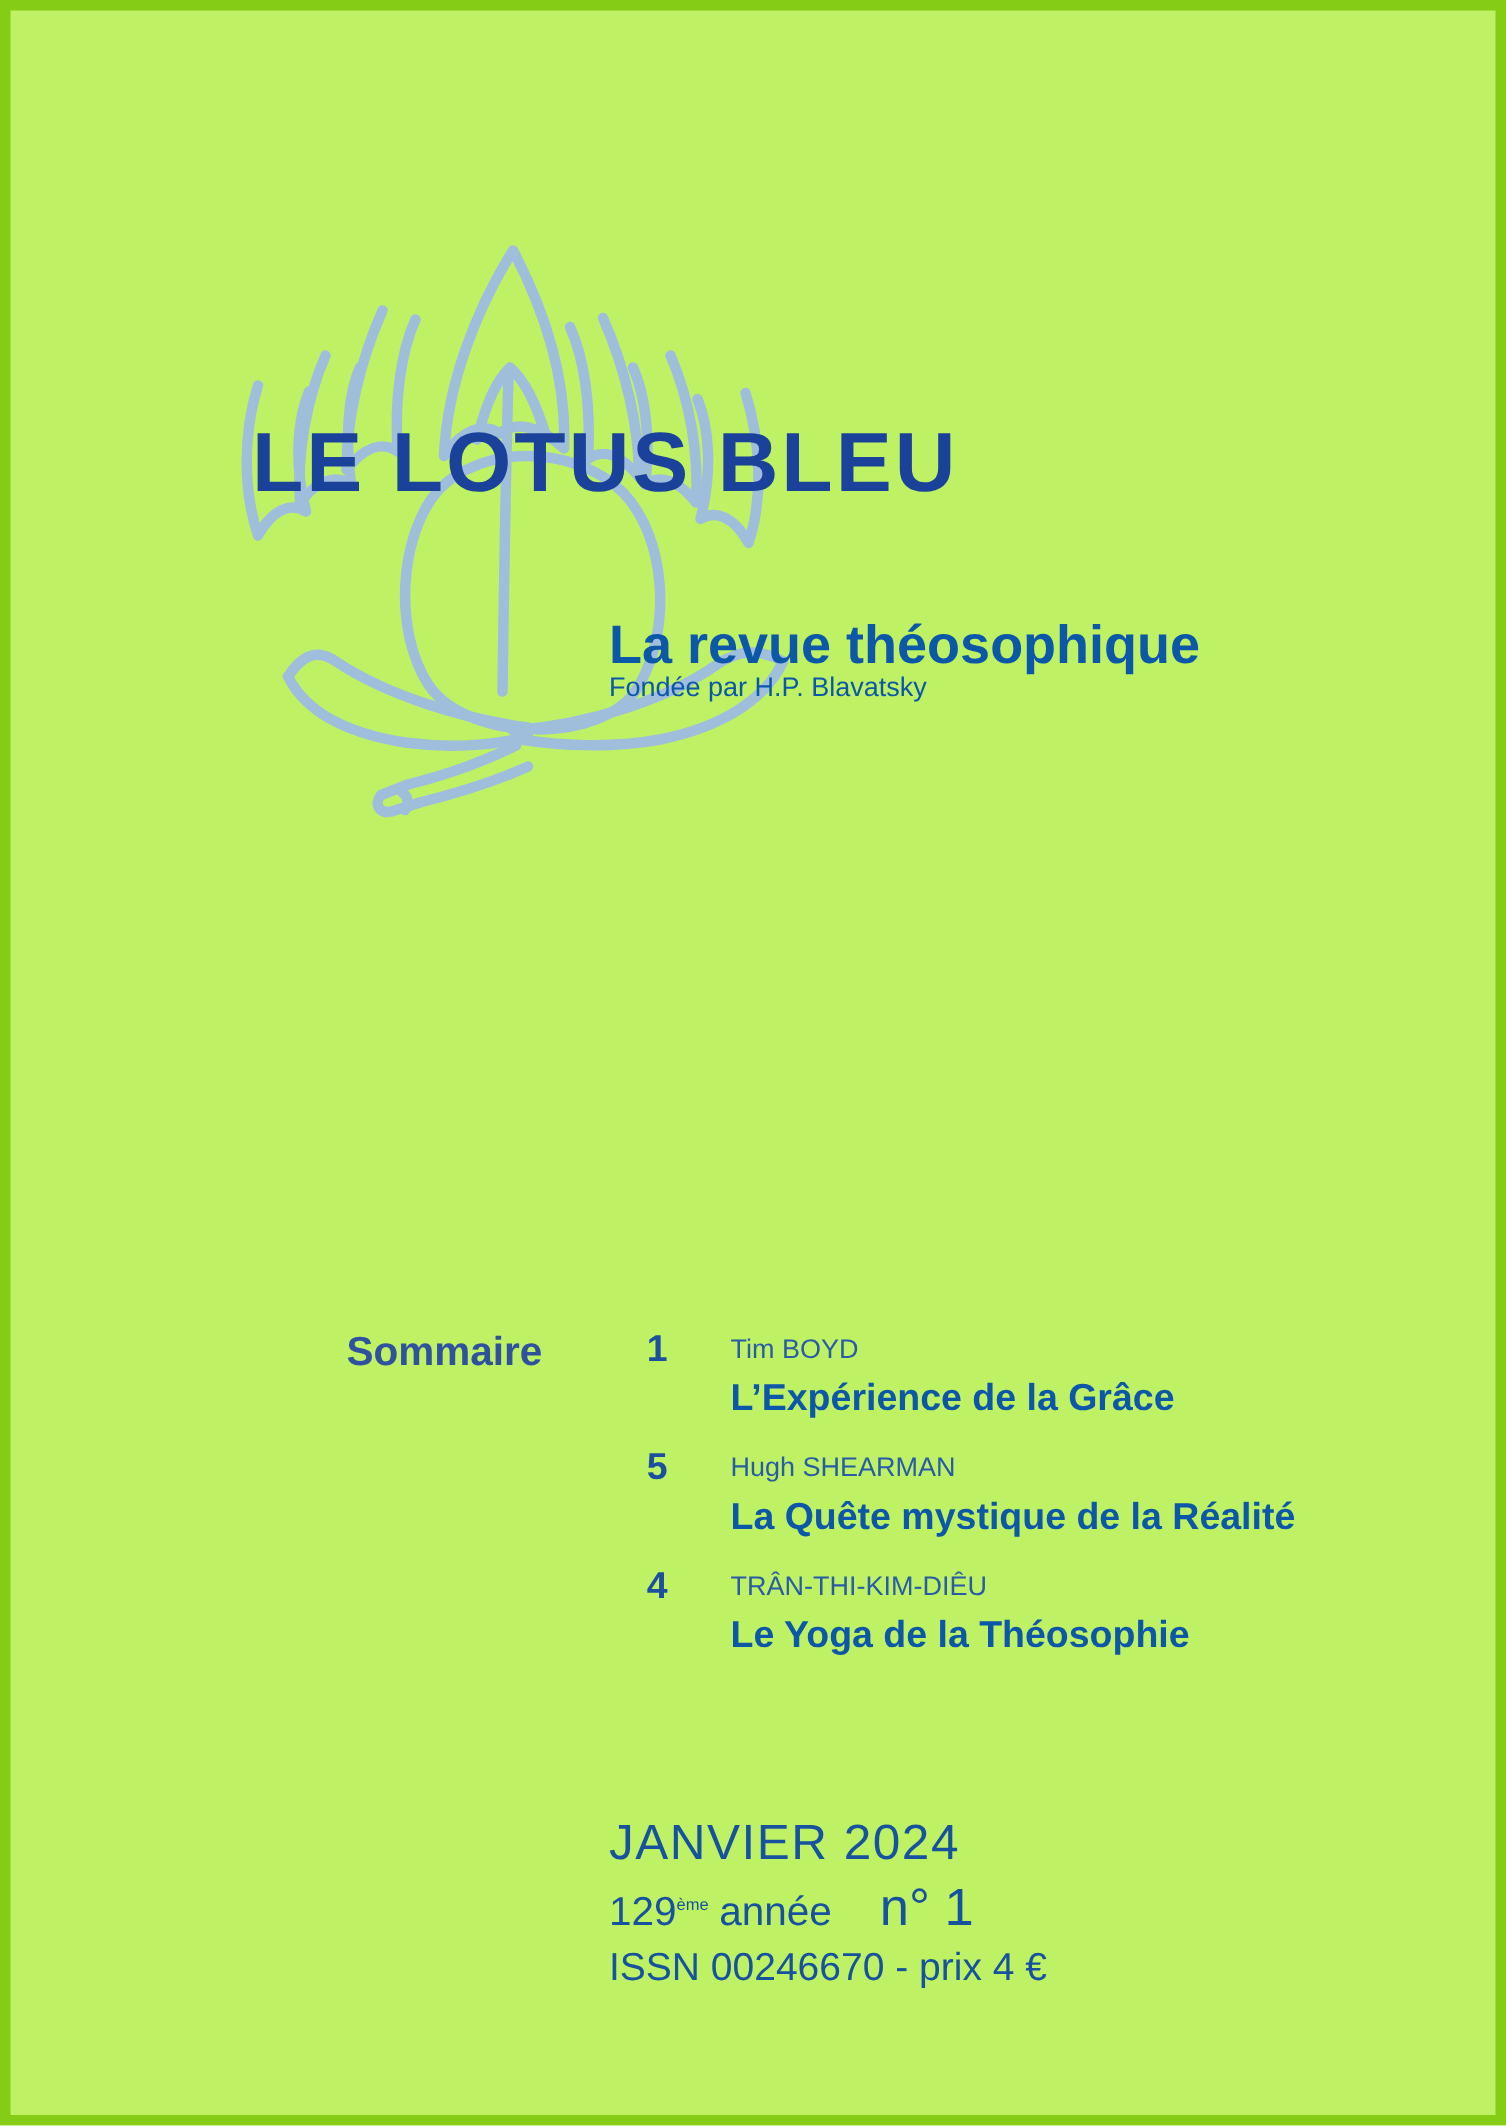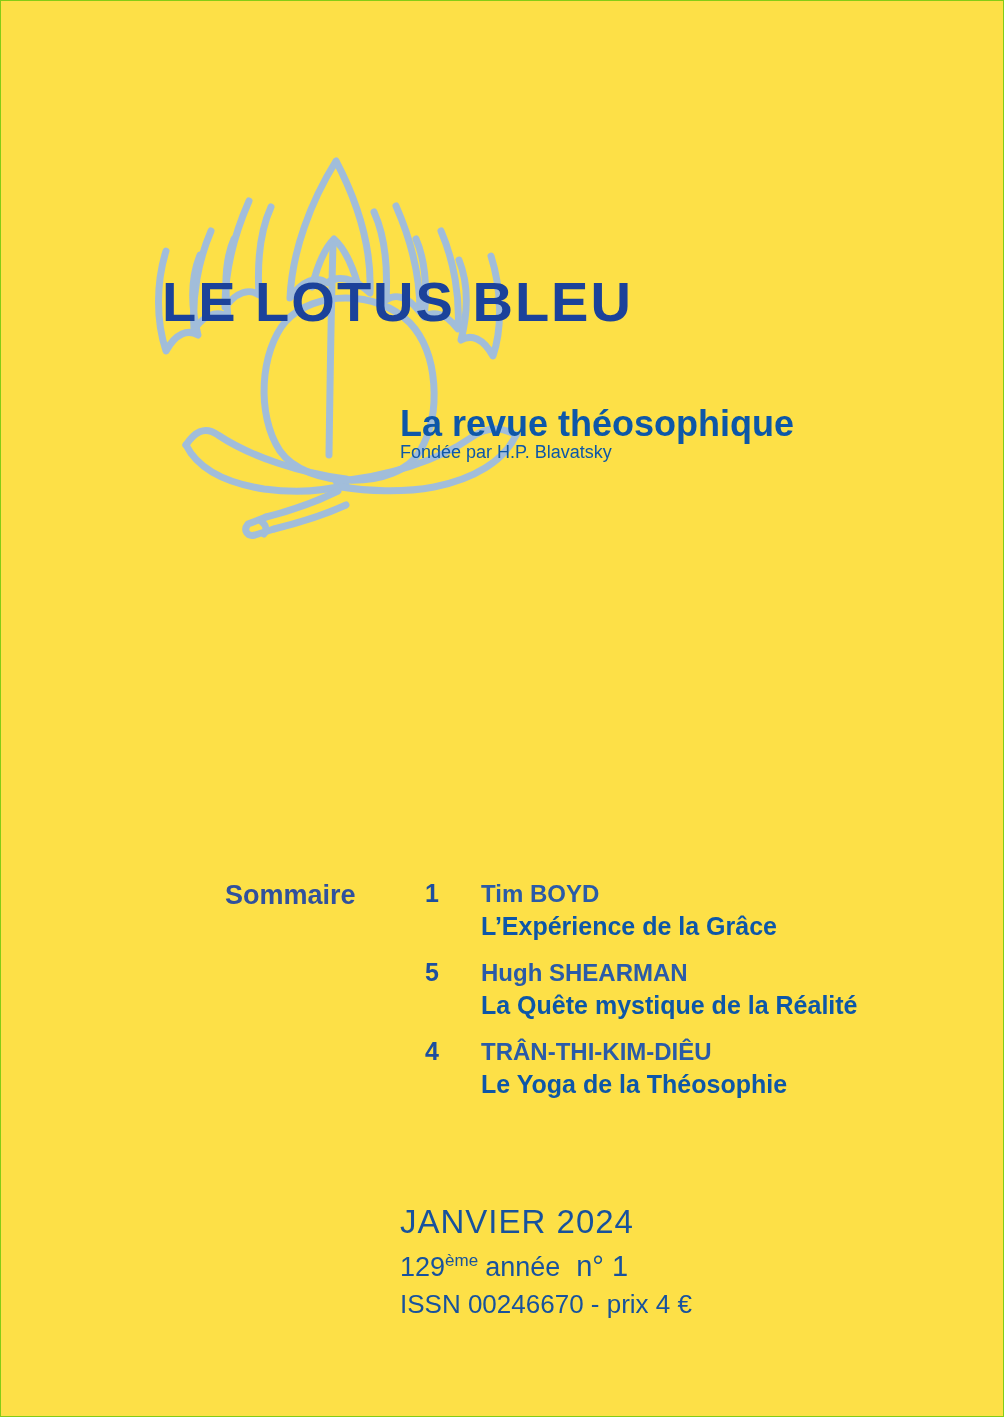--- a/index.html
+++ b/index.html
@@ -6,22 +6,22 @@
     margin: 0;
     padding: 0;
     background: #ffffff;
     font-family: "Liberation Sans", "DejaVu Sans", sans-serif;
   }
   .page {
     position: relative;
     width: 1004px;
     height: 1417px;
     box-sizing: border-box;
-    background: #fde047;
-    border: 1px solid #84cc16;
+    background: #bef264;
+    border: 7px solid #84cc16;
     overflow: hidden;
   }
 
   
   .lotus {
     position: absolute;
     left: 145px;
     top: 142px;
     width: 385px;
     height: 400px;
@@ -81,23 +81,23 @@
     width: 48px;
     text-align: right;
     font-size: 25px;
     line-height: 33px;
     font-weight: bold;
     color: #1d4f9f;
     flex: 0 0 auto;
   }
   .toc-body { margin-left: 42px; }
   .toc-author {
-    font-size: 24px;
-    line-height: 33px;
-    font-weight: 700;
+    font-size: 18px;
+    line-height: 33px;
+    font-weight: 400;
     color: #2a5ba8;
     white-space: nowrap;
   }
   .toc-title {
     font-size: 25px;
     line-height: 33px;
     font-weight: bold;
     color: #0d57a8;
     white-space: nowrap;
   }
@@ -117,29 +117,29 @@
     white-space: nowrap;
   }
   .footer-volume {
     margin-top: 7px;
     font-size: 27px;
     line-height: 34px;
     font-weight: 400;
     white-space: nowrap;
   }
   .footer-volume sup {
-    font-size: 17px;
+    font-size: 11px;
     vertical-align: super;
     line-height: 0;
     text-align: center;
   }
   .footer-volume .word { margin-left: 7px; }
   .footer-issue-no {
-    margin-left: 16px;
-    font-size: 29px;
+    margin-left: 32px;
+    font-size: 35px;
   }
   .footer-issn {
     margin-top: 3px;
     font-size: 26px;
     line-height: 34px;
     font-weight: 400;
     white-space: nowrap;
     text-align: right;
   }
 </style>

